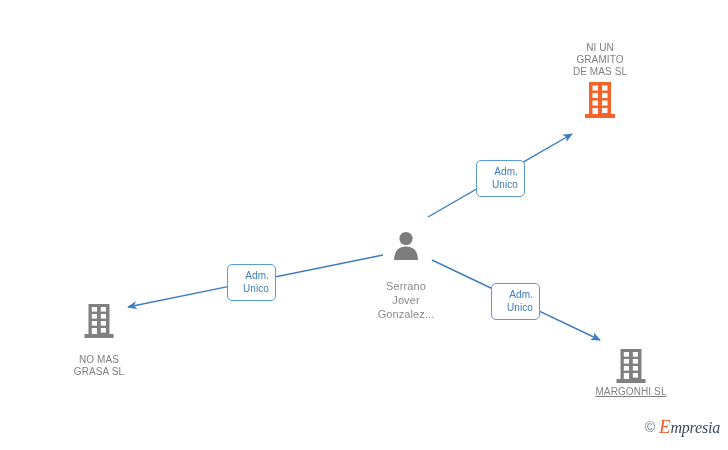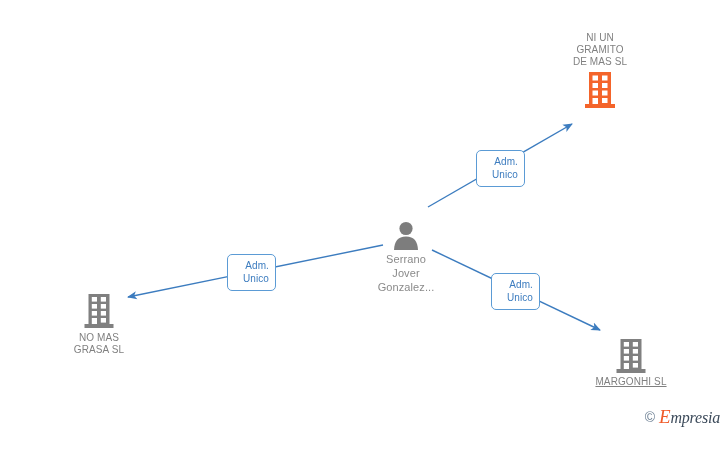--- a/index.html
+++ b/index.html
@@ -10,21 +10,21 @@
   }
   body {
     width: 728px;
     height: 450px;
     position: relative;
     overflow: hidden;
     font-family: "Liberation Sans", sans-serif;
   }
   #graph-canvas {
     position: absolute;
-    top: 2px; left: 0;
+    top: 12px; left: 0;
     width: 728px;
     height: 430px;
   }
   .edges-layer {
     position: absolute;
     top: 0; left: 0;
     width: 728px;
     height: 450px;
     pointer-events: none;
   }
@@ -136,41 +136,41 @@
     </span>
   </div>
 
   <div class="node" style="left:346px; top:218px; width:120px;">
     <span class="icon-wrap">
       <svg width="30" height="30" viewBox="0 0 30 30">
         <circle cx="15" cy="8.5" r="6.6" fill="#7d7d7d"></circle>
         <path d="M15 16.5 C 6.8 16.5 3.4 21.6 3.0 30 L 27 30 C 26.6 21.6 23.2 16.5 15 16.5 Z" fill="#7d7d7d"></path>
       </svg>
     </span>
-    <div class="node-label person" style="margin-top:2px;">Serrano
+    <div class="node-label person" style="margin-top:19px;">Serrano
 Jover
 Gonzalez...</div>
   </div>
 
   <div class="node" style="left:44px; top:292px; width:110px;">
     <span class="icon-wrap">
       <svg width="30" height="34" viewBox="0 0 30 34">
         <rect x="0.5" y="30" width="29" height="4" fill="#808080"></rect>
         <rect x="4.5" y="0" width="21" height="30" fill="#808080"></rect>
         <rect x="7.8" y="3" width="5.2" height="4.6" fill="#ffffff"></rect>
         <rect x="16.8" y="3" width="5.2" height="4.6" fill="#ffffff"></rect>
         <rect x="7.8" y="10" width="5.2" height="4.6" fill="#ffffff"></rect>
         <rect x="16.8" y="10" width="5.2" height="4.6" fill="#ffffff"></rect>
         <rect x="7.8" y="17" width="5.2" height="4.6" fill="#ffffff"></rect>
         <rect x="16.8" y="17" width="5.2" height="4.6" fill="#ffffff"></rect>
         <rect x="7.8" y="24" width="5.2" height="6" fill="#ffffff"></rect>
         <rect x="16.8" y="24" width="5.2" height="4.6" fill="#ffffff"></rect>
       </svg>
     </span>
-    <div class="node-label" style="margin-top:4px;">NO MAS
+    <div class="node-label" style="margin-top:16px;">NO MAS
 GRASA SL</div>
   </div>
 
   <div class="node" style="left:571px; top:337px; width:120px;">
     <span class="icon-wrap">
       <svg width="30" height="34" viewBox="0 0 30 34">
         <rect x="0.5" y="30" width="29" height="4" fill="#808080"></rect>
         <rect x="4.5" y="0" width="21" height="30" fill="#808080"></rect>
         <rect x="7.8" y="3" width="5.2" height="4.6" fill="#ffffff"></rect>
         <rect x="16.8" y="3" width="5.2" height="4.6" fill="#ffffff"></rect>

